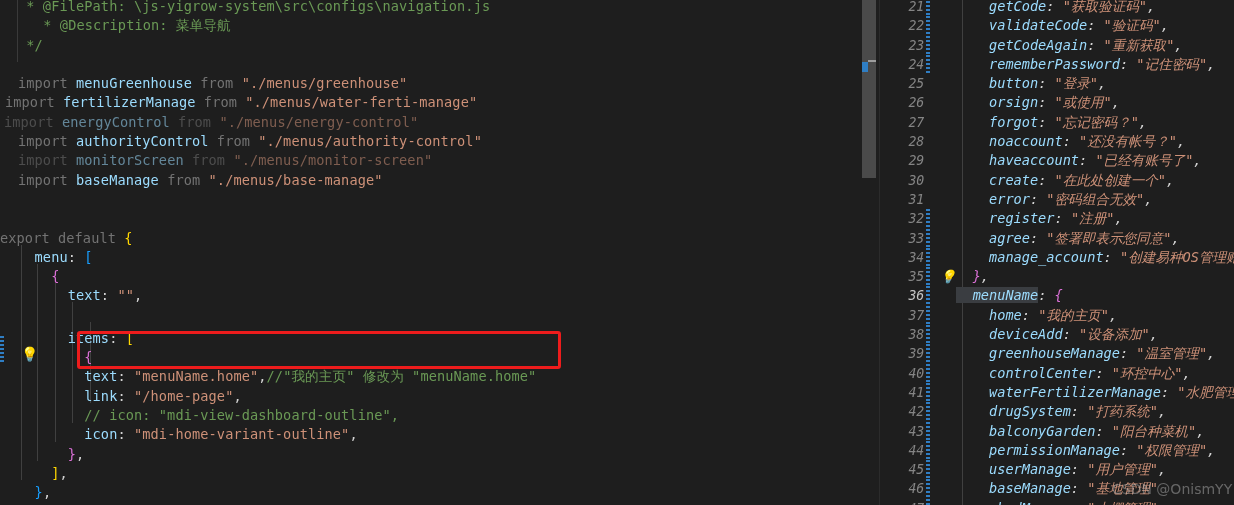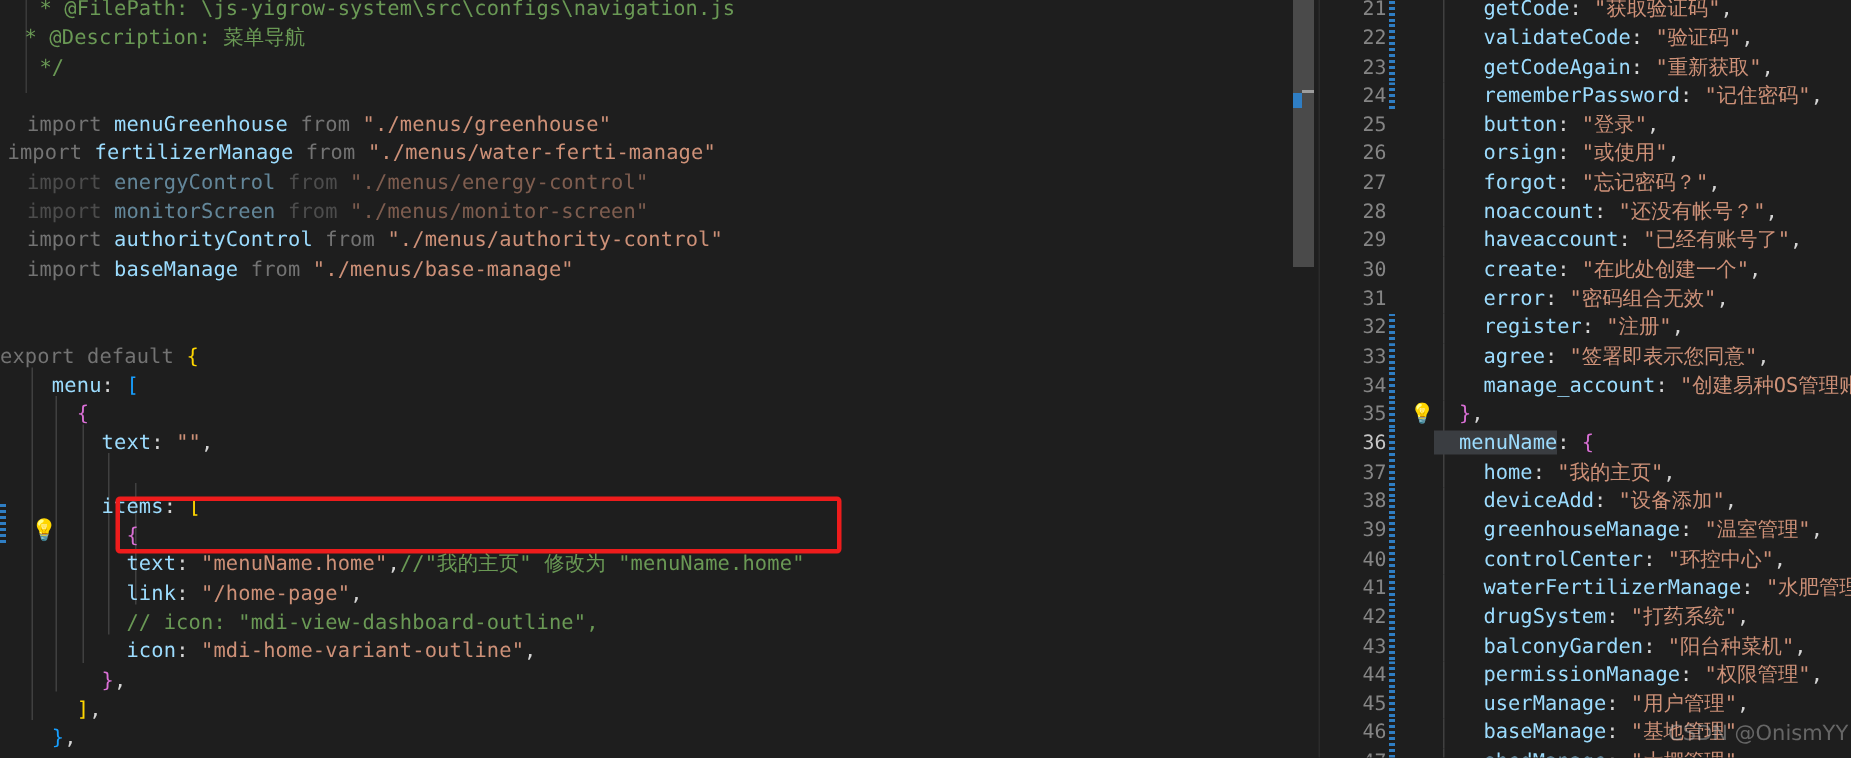--- a/index.html
+++ b/index.html
@@ -94,20 +94,21 @@
   }
 
   
   .pane-right {
     position: relative;
     width: 354px;
     height: 505px;
     background: #1e1e1e;
     overflow: hidden;
     border-left: 1px solid #2b2b2b;
+    font-style: italic;
   }
   .r-row {
     position: relative;
     height: 19.3px;
     line-height: 19.3px;
     white-space: pre;
     font-size: 13.6px;
   }
   .r-num {
     position: absolute;
@@ -196,28 +197,28 @@
 
       <div class="iguide" style="left:21px; top:245px; height:235px;"></div>
       <div class="iguide" style="left:37px; top:264px; height:197px;"></div>
       <div class="iguide" style="left:55px; top:283px; height:159px;"></div>
       <div class="iguide" style="left:72px; top:302px; height:121px;"></div>
       <div class="iguide" style="left:90px; top:322px; height:81px;"></div>
     </div>
 
     <div class="left-code" id="left-code" style="top: -3px;">
         <div class="ln-row" style="padding-left: 18px;"><span class="t-comment"> * @FilePath: \js-yigrow-system\src\configs\navigation.js</span></div>
-        <div class="ln-row" style="padding-left: 8px;"><span class="t-comment"> * @Description: 菜单导航</span></div>
+        <div class="ln-row" style="padding-left: 35px;"><span class="t-comment"> * @Description: 菜单导航</span></div>
         <div class="ln-row" style="padding-left: 18px;"><span class="t-comment"> */</span></div>
         <div class="ln-row" style="padding-left: 18px;"><span class="t-plain"></span></div>
         <div class="ln-row" style="padding-left: 18px;"><span class="t-keyword">import </span><span class="t-var">menuGreenhouse </span><span class="t-keyword">from </span><span class="t-string">"./menus/greenhouse"</span></div>
         <div class="ln-row" style="padding-left: 5px;"><span class="t-keyword">import </span><span class="t-var">fertilizerManage </span><span class="t-keyword">from </span><span class="t-string">"./menus/water-ferti-manage"</span></div>
-        <div class="ln-row dim" style="padding-left: 18px;"><span class="t-keyword">import </span><span class="t-var">energyControl </span><span class="t-keyword">from </span><span class="t-string">"./menus/energy-control"</span></div>
+        <div class="ln-row dim" style="padding-left: 4px;"><span class="t-keyword">import </span><span class="t-var">energyControl </span><span class="t-keyword">from </span><span class="t-string">"./menus/energy-control"</span></div>
+        <div class="ln-row" style="padding-left: 18px;"><span class="t-keyword">import </span><span class="t-var">authorityControl </span><span class="t-keyword">from </span><span class="t-string">"./menus/authority-control"</span></div>
         <div class="ln-row dim" style="padding-left: 18px;"><span class="t-keyword">import </span><span class="t-var">monitorScreen </span><span class="t-keyword">from </span><span class="t-string">"./menus/monitor-screen"</span></div>
-        <div class="ln-row" style="padding-left: 18px;"><span class="t-keyword">import </span><span class="t-var">authorityControl </span><span class="t-keyword">from </span><span class="t-string">"./menus/authority-control"</span></div>
         <div class="ln-row" style="padding-left: 18px;"><span class="t-keyword">import </span><span class="t-var">baseManage </span><span class="t-keyword">from </span><span class="t-string">"./menus/base-manage"</span></div>
         <div class="ln-row" style="padding-left: 18px;"><span class="t-plain"></span></div>
         <div class="ln-row" style="padding-left: 18px;"><span class="t-plain"></span></div>
         <div class="ln-row" style=""><span class="t-keyword">export default </span><span class="t-br-yellow">{</span></div>
         <div class="ln-row" style="padding-left: 18px;"><span class="t-prop">  menu</span><span class="t-plain">: </span><span class="t-br-blue">[</span></div>
         <div class="ln-row" style="padding-left: 18px;"><span class="t-plain">    </span><span class="t-br-pink">{</span></div>
         <div class="ln-row" style="padding-left: 18px;"><span class="t-prop">      text</span><span class="t-plain">: </span><span class="t-string">""</span><span class="t-plain">,</span></div>
         <div class="ln-row" style="padding-left: 18px; margin-top: 23px;"><span class="t-prop">      items</span><span class="t-plain">: </span><span class="t-br-yellow">[</span></div>
         <div class="ln-row" style="padding-left: 18px;"><span class="t-plain">        </span><span class="t-br-pink">{</span></div>
         <div class="ln-row" style="padding-left: 18px;"><span class="t-prop">        text</span><span class="t-plain">: </span><span class="t-string">"menuName.home"</span><span class="t-plain">,</span><span class="t-comment">//"我的主页" 修改为 "menuName.home"</span></div>

